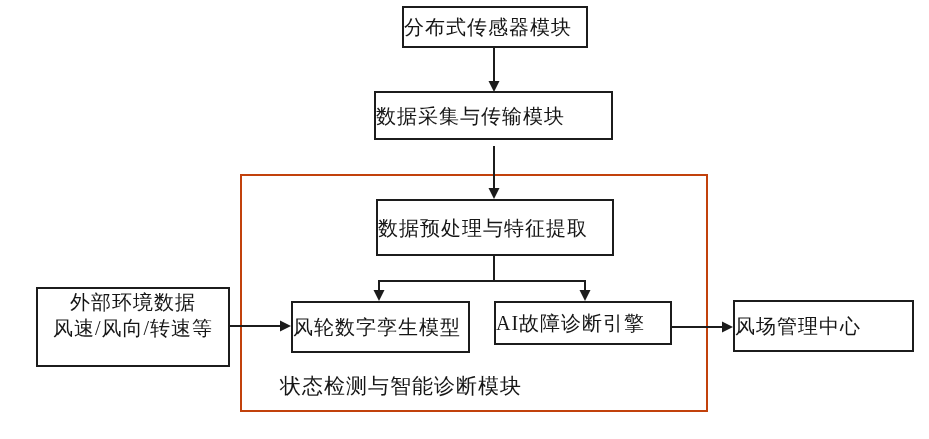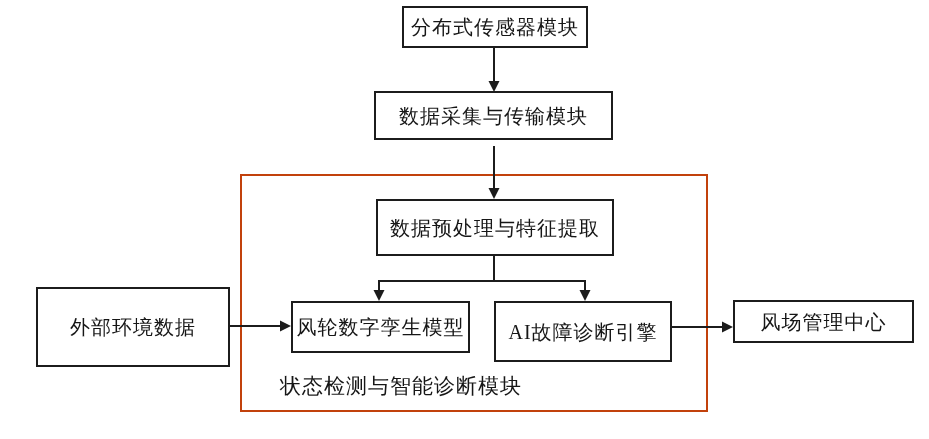--- a/index.html
+++ b/index.html
@@ -32,33 +32,33 @@
     fill: #1c1c1c;
     stroke: none;
   }
   .node {
     position: absolute;
     box-sizing: border-box;
     border: 2px solid #1c1c1c;
     background: #ffffff;
     display: flex;
     align-items: center;
-    justify-content: center;
+    justify-content: flex-start;
     text-align: center;
     font-size: 20px;
     letter-spacing: 1px;
     line-height: 1.3;
   }
   .node-sensor      { left: 402px; top: 6px;   width: 186px; height: 42px; }
   .node-acquisition { left: 374px; top: 91px;  width: 239px; height: 49px; }
   .node-preprocess  { left: 376px; top: 199px; width: 238px; height: 57px; }
   .node-twin        { left: 291px; top: 301px; width: 179px; height: 52px; }
-  .node-ai          { left: 494px; top: 301px; width: 178px; height: 61px; }
+  .node-ai          { left: 494px; top: 301px; width: 178px; height: 44px; }
   .node-external    { left: 36px;  top: 287px; width: 194px; height: 80px; flex-direction: column; }
-  .node-management  { left: 733px; top: 300px; width: 181px; height: 43px; }
+  .node-management  { left: 733px; top: 300px; width: 181px; height: 52px; }
   .group-box {
     position: absolute;
     box-sizing: border-box;
     left: 240px;
     top: 174px;
     width: 468px;
     height: 238px;
     border: 2px solid #c2410c;
     background: transparent;
   }
@@ -125,19 +125,20 @@
   <div class="node node-twin">
     <span>风轮数字孪生模型</span>
   </div>
 
   <div class="node node-ai">
     <span>AI故障诊断引擎</span>
   </div>
 
   <div class="node node-external">
     <span class="ext-line">外部环境数据</span>
+    <span class="ext-line">风速/风向/转速等</span>
   </div>
 
   <div class="node node-management">
     <span>风场管理中心</span>
   </div>
 
 </div>
 
 </body></html>

